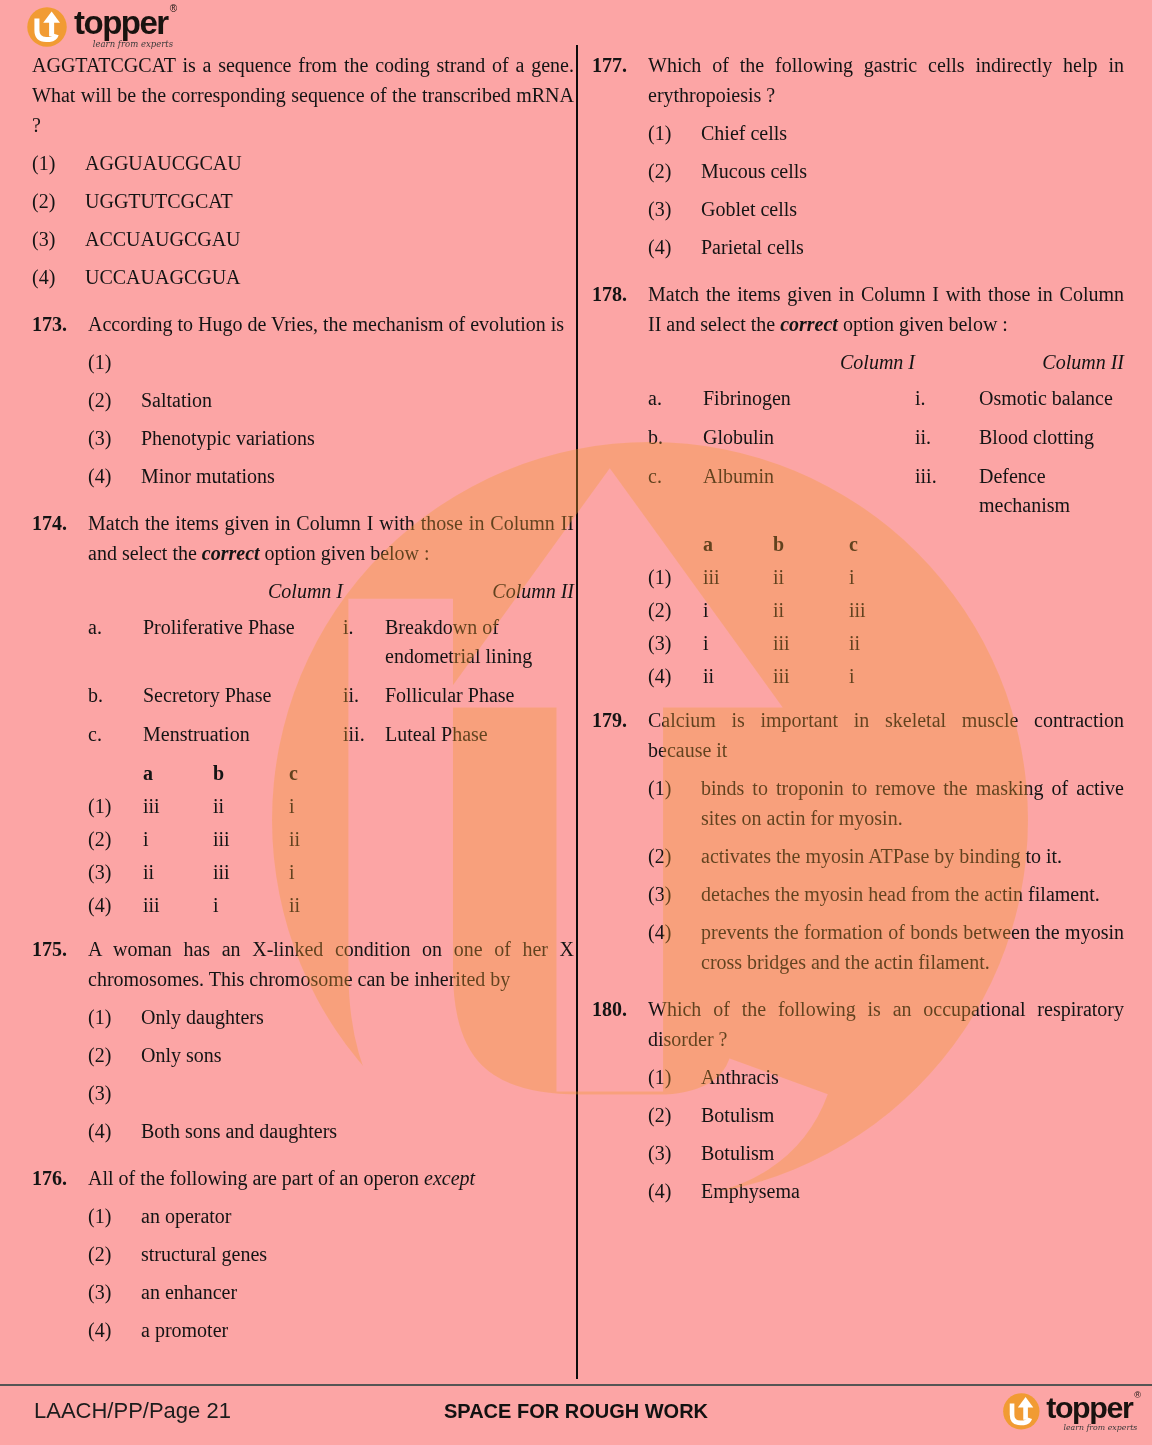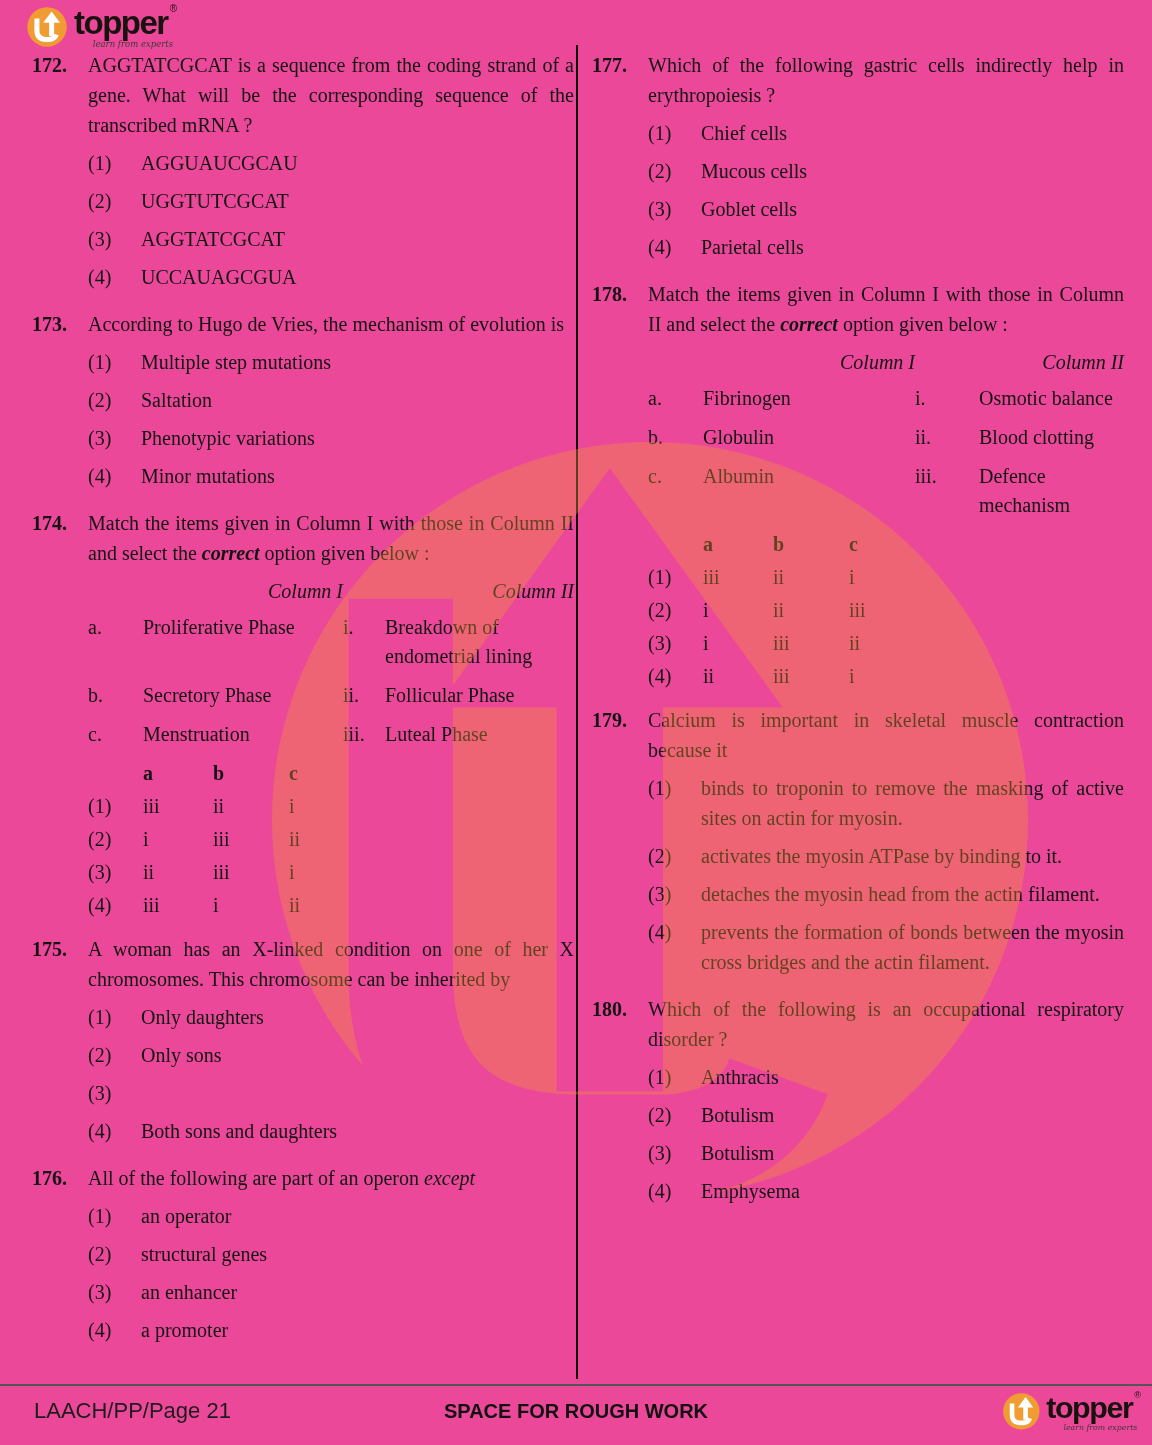--- a/index.html
+++ b/index.html
@@ -1,18 +1,18 @@
 <!DOCTYPE html>
 <html><head>
 <meta charset="utf-8">
 <style>
   html,body { margin:0; padding:0; background:#e8e8e8; }
   .page {
     position:relative; width:1152px; height:1445px; margin:0 auto;
-    background:#ec4899; overflow:hidden;
+    background:#fca5a5; overflow:hidden;
     font-family:"Liberation Serif", serif; color:#141414;
   }
   
   .brand { position:absolute; display:flex; align-items:flex-start; gap:6px; }
   .brand-top { left:26px; top:6px; }
   .brand-bottom { left:1002px; top:1392px; transform:scale(.92); transform-origin:top left; }
   .brand .icon { width:42px; height:42px; flex:0 0 auto; }
   .wordwrap { display:flex; flex-direction:column; line-height:1; }
   .wordline { display:flex; align-items:flex-start; }
   .wordmark {
@@ -89,49 +89,47 @@
       </div>
       <span class="tagline">learn from experts</span>
     </div>
   </div>
 
   <div class="divider"></div>
 
   <div class="col col-left">
 
     <div class="q">
-      <div class="qno">172.</div>
       <div class="qb">
         <div class="qt">AGGTATCGCAT is a sequence from the coding strand of a gene. What will be the corresponding sequence of the transcribed mRNA ?</div>
         <div class="opt">
             <span class="on">(1)</span>
             <span class="ot">AGGUAUCGCAU</span>
           </div>
         <div class="opt">
             <span class="on">(2)</span>
             <span class="ot">UGGTUTCGCAT</span>
           </div>
         <div class="opt">
             <span class="on">(3)</span>
-            <span class="ot">AGGTATCGCAT</span>
+            <span class="ot">ACCUAUGCGAU</span>
           </div>
         <div class="opt">
             <span class="on">(4)</span>
             <span class="ot">UCCAUAGCGUA</span>
           </div>
       </div>
     </div>
 
     <div class="q">
       <div class="qno">173.</div>
       <div class="qb">
         <div class="qt">According to Hugo de Vries, the mechanism of evolution is</div>
         <div class="opt">
             <span class="on">(1)</span>
-            <span class="ot">Multiple step mutations</span>
           </div>
         <div class="opt">
             <span class="on">(2)</span>
             <span class="ot">Saltation</span>
           </div>
         <div class="opt">
             <span class="on">(3)</span>
             <span class="ot">Phenotypic variations</span>
           </div>
         <div class="opt">

